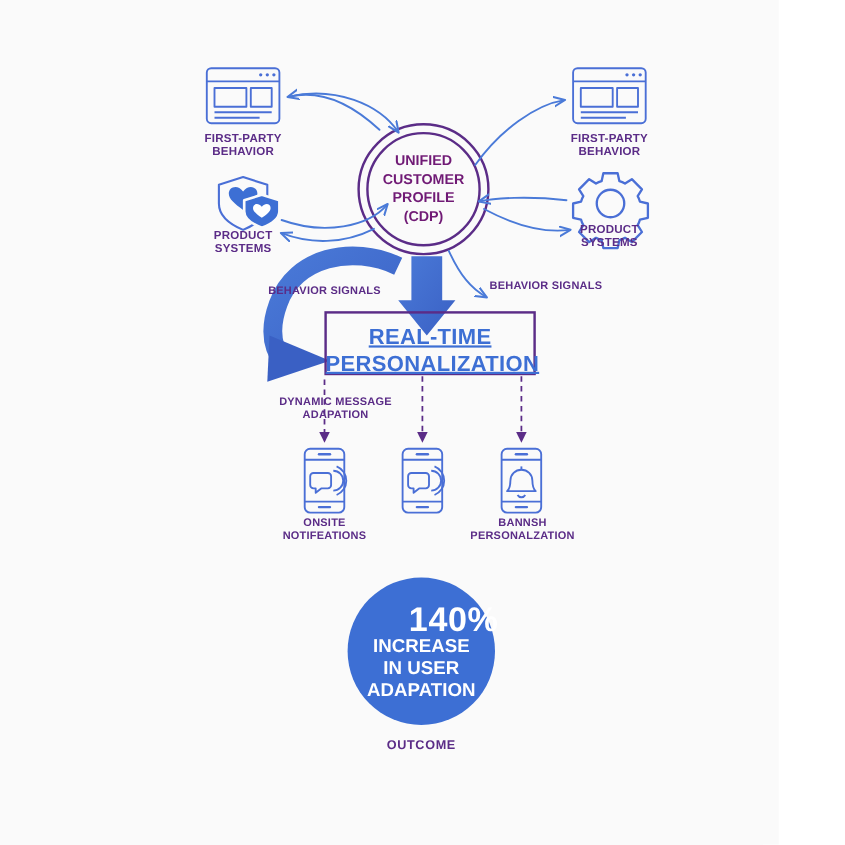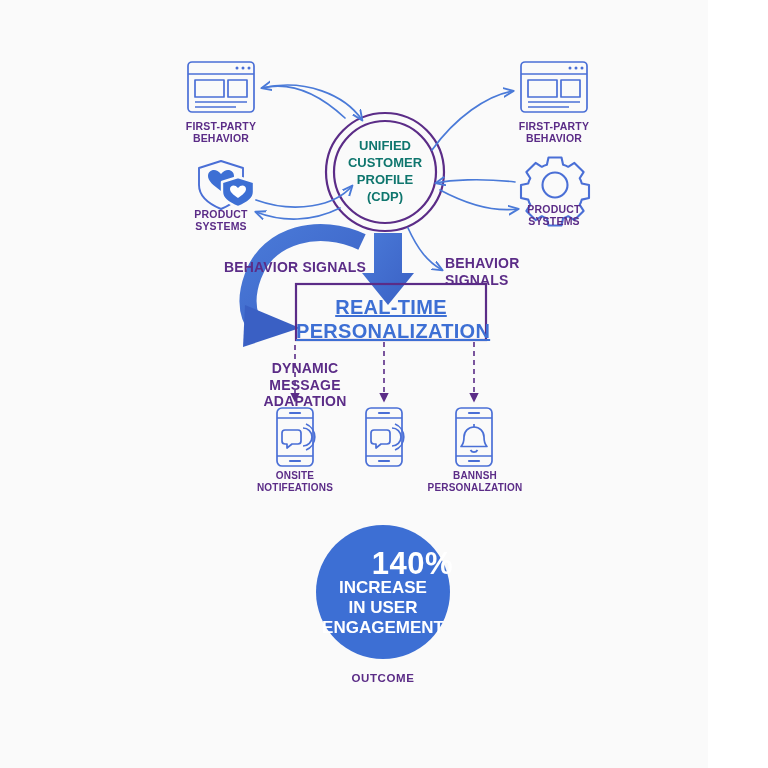--- a/index.html
+++ b/index.html
@@ -25,36 +25,36 @@
   .lbl {
     position: absolute;
     color: #5b2c87;
     font-weight: bold;
     text-align: center;
     line-height: 1.18;
     letter-spacing: 0.2px;
     white-space: pre-line;
   }
   .lbl-node { font-size: 10.5px; }
-  .lbl-sig  { font-size: 14px; }
+  .lbl-sig  { font-size: 10px; }
   .lbl-chan { font-size: 10px; }
   .lbl-out  { font-size: 11.5px; letter-spacing: 0.6px; }
   .rtp-text {
     position: absolute;
     color: #3d6fd4;
     font-weight: bold;
     font-size: 20px;
     text-align: center;
     line-height: 1.22;
     white-space: pre-line;
     letter-spacing: 0.3px;
   }
   .cdp-text {
     position: absolute;
-    color: #0f766e;
+    color: #701a75;
     font-weight: bold;
     font-size: 13px;
     text-align: center;
     line-height: 1.3;
     white-space: pre-line;
   }
   .stat-num {
     position: absolute;
     color: #ffffff;
     font-weight: bold;
@@ -239,17 +239,17 @@
 NOTIFEATIONS</div>
 
 
   <div class="lbl lbl-chan" style="left:419px; top:470px; width:112px;">BANNSH
 PERSONALZATION</div>
 
   <div class="stat-num" style="left:313px; top:546px; width:140px;">140%</div>
 
   <div class="stat-sub" style="left:308px; top:578px; width:150px;">INCREASE
 IN USER
-ENGAGEMENT</div>
+ADAPATION</div>
 
   <div class="lbl lbl-out" style="left:323px; top:672px; width:120px;">OUTCOME</div>
 
 </div>
 
 </body></html>

